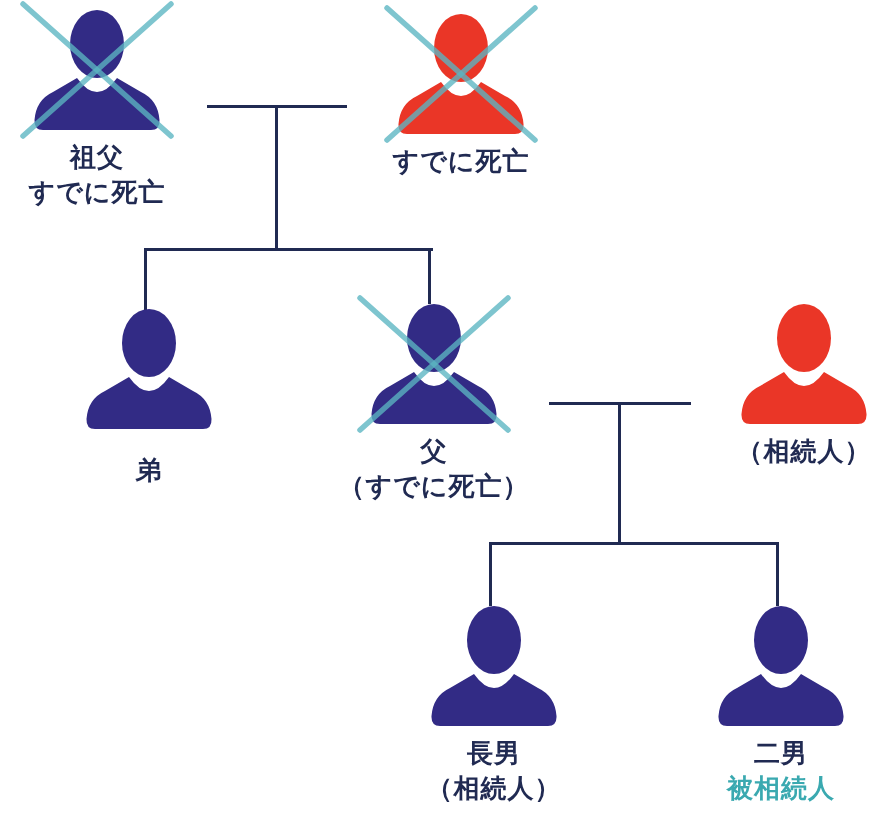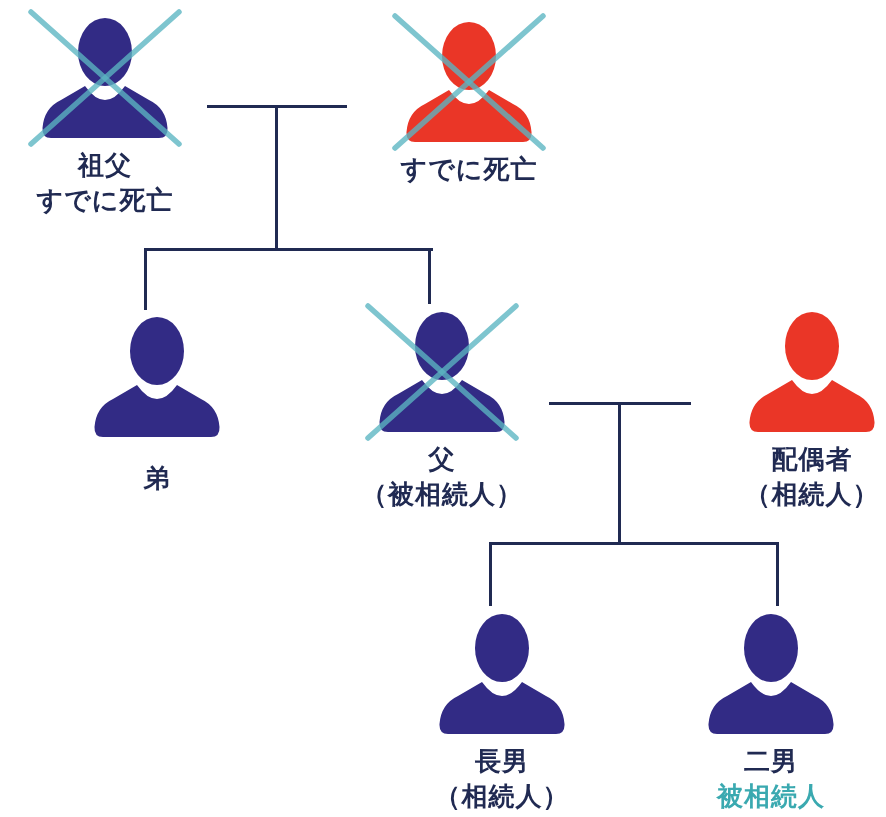--- a/index.html
+++ b/index.html
@@ -5,21 +5,21 @@
   html,body{margin:0;padding:0;background:#ffffff;}
   body{font-family:"Liberation Sans","DejaVu Sans",sans-serif;}
   .canvas{position:relative;width:886px;height:817px;background:#ffffff;overflow:hidden;}
 
   
   .line{position:absolute;background:var(--line-navy);z-index:1;}
   .line--h{height:3px;}
   .line--v{width:3px;}
 
   
-  .person{position:absolute;margin:12px;width:140px;z-index:2;}
+  .person{position:absolute;margin:4px;width:140px;z-index:2;}
   .person .icon{display:block;width:140px;height:124px;}
   .icon--navy .fillshape{fill:var(--person-navy);}
   .icon--red  .fillshape{fill:var(--person-red);}
   .cross{position:absolute;left:-11px;top:-11px;width:162px;height:146px;z-index:3;pointer-events:none;}
   .cross line{stroke:var(--cross-teal);stroke-width:5.5;stroke-linecap:round;opacity:0.78;}
 
   .labels{position:absolute;top:132px;left:50%;transform:translateX(-50%);
           text-align:center;white-space:nowrap;}
   .person--brother .labels{top:146px;}
   .lbl{font-size:26px;font-weight:bold;line-height:35px;color:var(--text-navy);letter-spacing:1px;}
@@ -84,47 +84,46 @@
     <svg class="icon icon--navy" viewBox="0 0 140 124">
       <ellipse class="fillshape" cx="70" cy="36" rx="27" ry="34"></ellipse>
       <path class="fillshape" d="M 16 122 Q 7 122 7.5 112 Q 9 92 26 84 L 50 70 Q 60 84 70 84 Q 80 84 90 70 L 114 84 Q 131 92 132.5 112 Q 133 122 124 122 Z"></path>
     </svg>
     <svg class="cross" viewBox="0 0 162 146">
       <line x1="7" y1="7" x2="155" y2="139"></line>
         <line x1="155" y1="7" x2="7" y2="139"></line>
     </svg>
     <figcaption class="labels">
       <div class="lbl">父</div>
-      <div class="lbl">（被相続人）</div>
+      <div class="lbl">（すでに死亡）</div>
     </figcaption>
   </figure>
 
   <figure class="person" style="left:730px;top:298px;">
     <svg class="icon icon--red" viewBox="0 0 140 124">
       <ellipse class="fillshape" cx="70" cy="36" rx="27" ry="34"></ellipse>
       <path class="fillshape" d="M 16 122 Q 7 122 7.5 112 Q 9 92 26 84 L 50 70 Q 60 84 70 84 Q 80 84 90 70 L 114 84 Q 131 92 132.5 112 Q 133 122 124 122 Z"></path>
     </svg>
     <figcaption class="labels">
-      <div class="lbl">配偶者</div>
       <div class="lbl">（相続人）</div>
     </figcaption>
   </figure>
 
   <figure class="person" style="left:420px;top:600px;">
     <svg class="icon icon--navy" viewBox="0 0 140 124">
       <ellipse class="fillshape" cx="70" cy="36" rx="27" ry="34"></ellipse>
       <path class="fillshape" d="M 16 122 Q 7 122 7.5 112 Q 9 92 26 84 L 50 70 Q 60 84 70 84 Q 80 84 90 70 L 114 84 Q 131 92 132.5 112 Q 133 122 124 122 Z"></path>
     </svg>
     <figcaption class="labels">
       <div class="lbl">長男</div>
       <div class="lbl">（相続人）</div>
     </figcaption>
   </figure>
 
-  <figure class="person" style="left:689px;top:600px;">
+  <figure class="person" style="left:707px;top:600px;">
     <svg class="icon icon--navy" viewBox="0 0 140 124">
       <ellipse class="fillshape" cx="70" cy="36" rx="27" ry="34"></ellipse>
       <path class="fillshape" d="M 16 122 Q 7 122 7.5 112 Q 9 92 26 84 L 50 70 Q 60 84 70 84 Q 80 84 90 70 L 114 84 Q 131 92 132.5 112 Q 133 122 124 122 Z"></path>
     </svg>
     <figcaption class="labels">
       <div class="lbl">二男</div>
       <div class="lbl lbl--teal">被相続人</div>
     </figcaption>
   </figure>
 

